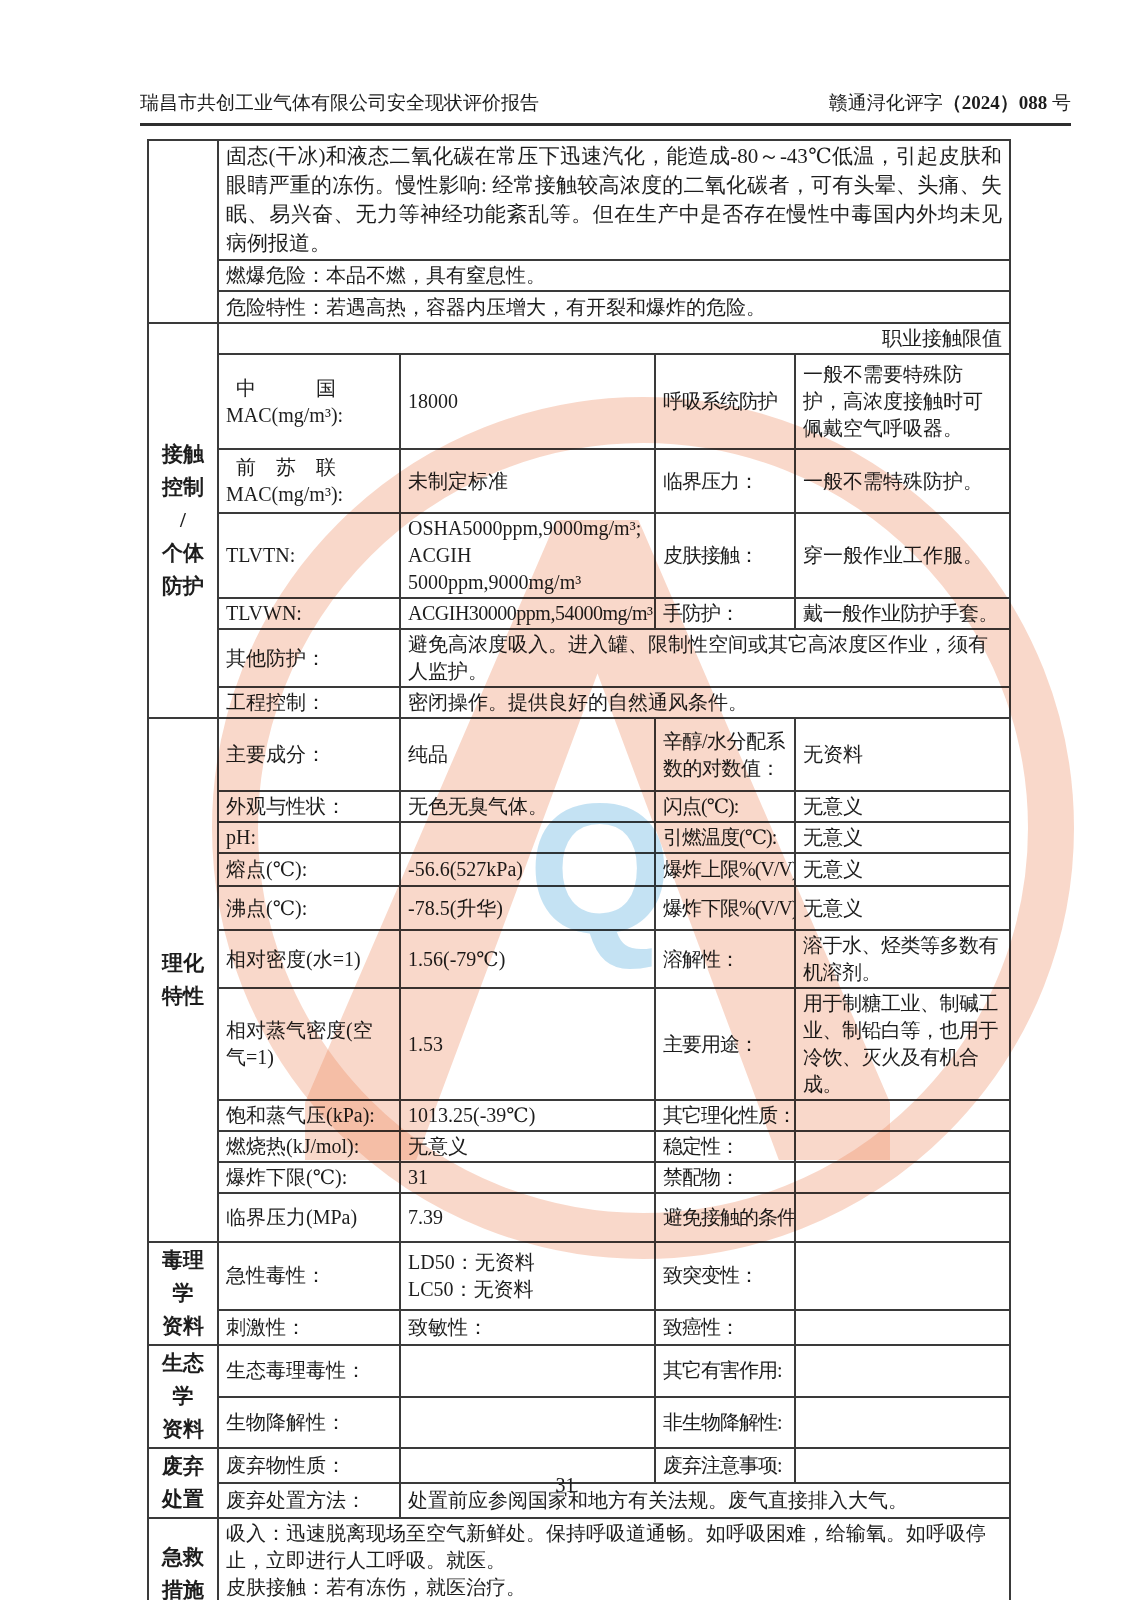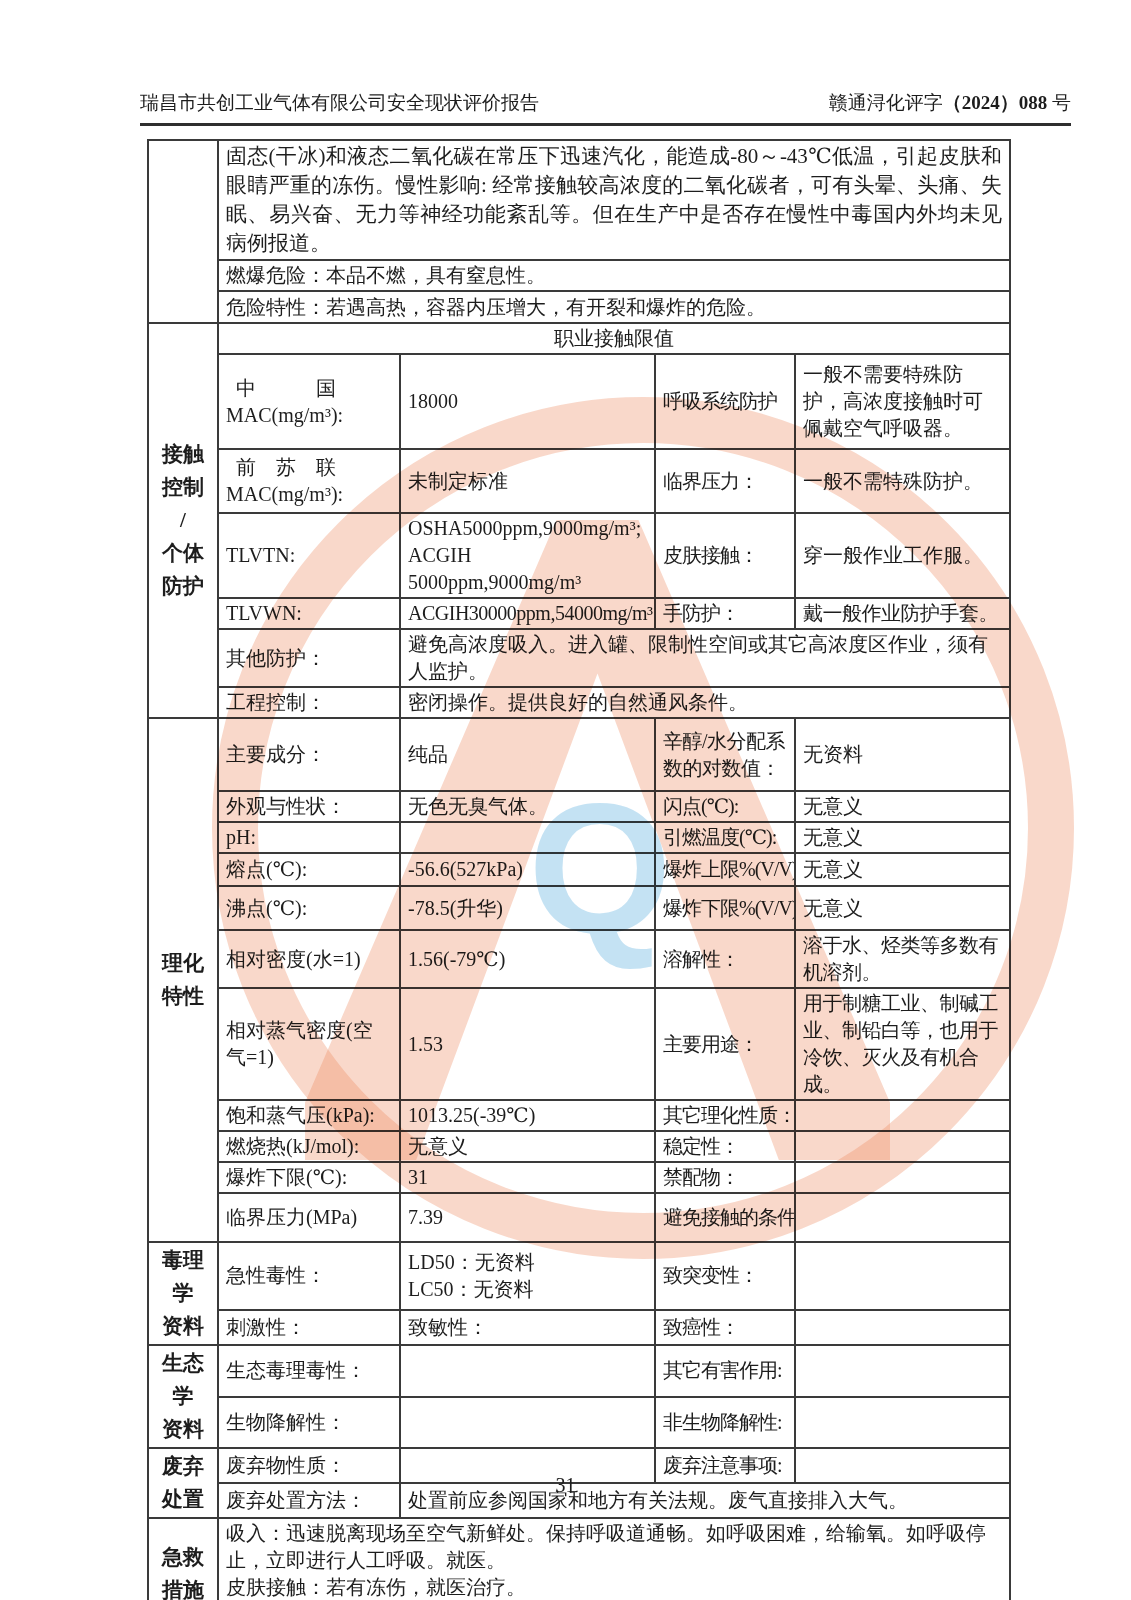--- a/index.html
+++ b/index.html
@@ -13,21 +13,21 @@
   .hdr .num{font-weight:bold;font-family:Liberation Serif, serif;}
 
   
   table.sds{position:absolute;left:147px;top:139px;width:862px;border-collapse:collapse;
             table-layout:fixed;font-size:20px;line-height:27px;}
   table.sds td{border:2px solid #3a3a3a;padding:1px 7px;vertical-align:middle;
                overflow:hidden;}
   td.sec{font-weight:bold;text-align:center;padding:1px 2px;font-size:21px;line-height:33px;}
   .top{vertical-align:top;border-radius:30px;}
   .just{text-align:justify;line-height:29px;font-size:21px;}
-  .ctr{text-align:center;}
+  .ctr{text-align:right;}
   .pre{white-space:pre-line;}
   .c4l{white-space:nowrap;letter-spacing:-1px;padding:1px 4px;}
   .wraplbl{letter-spacing:-0.5px;padding:1px 4px;}
   .sp{padding-left:10px;}
   .fa{line-height:27px;}
 
   
   .wm{position:absolute;inset:0;pointer-events:none;mix-blend-mode:multiply;z-index:6;}
   .wm-ring{position:absolute;left:212px;top:397px;width:770px;height:770px;border-radius:50%;
            border:46px solid rgba(236,138,95,0.33);}

